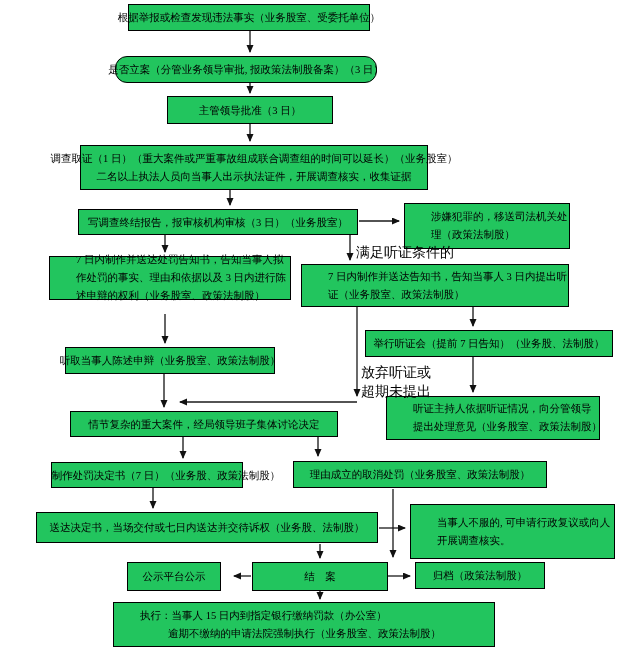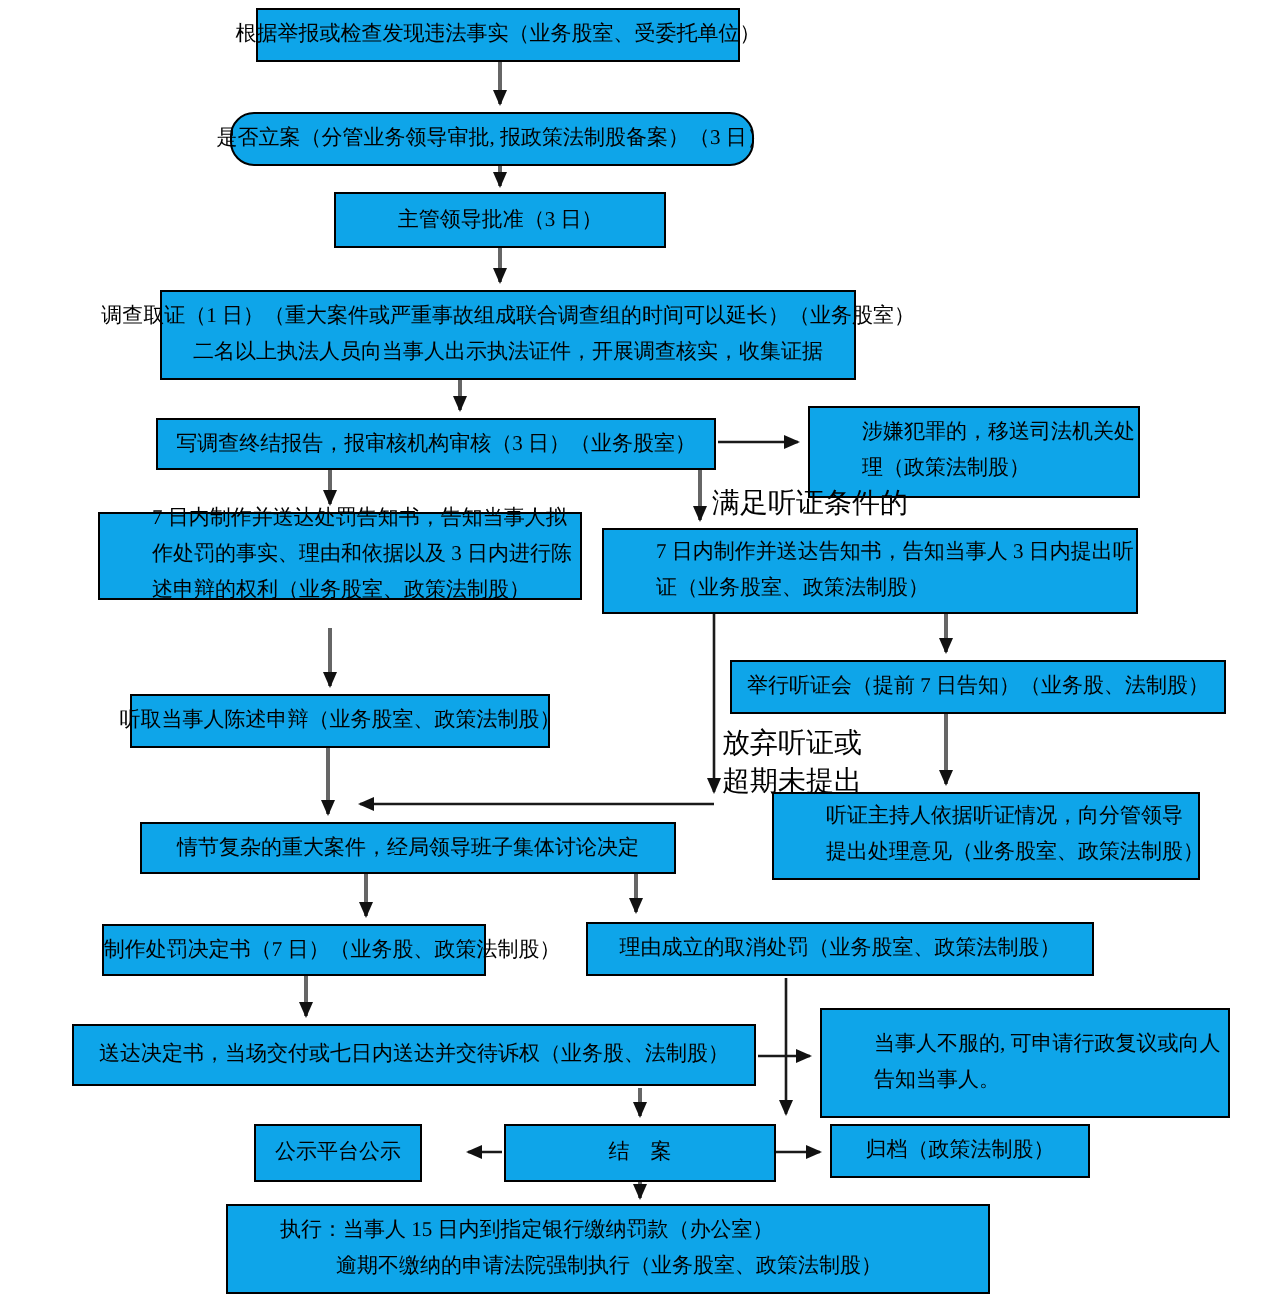--- a/index.html
+++ b/index.html
@@ -4,21 +4,21 @@
 <style>
   html,body{margin:0;padding:0;}
   body{
     width:636px;height:651px;position:relative;overflow:hidden;
     background:#ffffff;color:#000;
     font-family:"Liberation Serif","DejaVu Serif",serif;
   }
   #canvas{position:absolute;left:0;top:0;width:636px;height:651px;}
   svg.wires{position:absolute;left:0;top:0;z-index:1;}
   .box{
-    position:absolute;z-index:2;border:1px solid #000;background:#0ea5e9;
+    position:absolute;z-index:2;border:1px solid #000;background:#22c55e;
     box-sizing:border-box;font-size:10.5px;line-height:17px;
     display:flex;flex-direction:column;justify-content:center;
   }
   .ctr{align-items:center;text-align:center;}
   .lft{align-items:flex-start;text-align:left;padding-left:26px;padding-right:4px;}
   .ln{white-space:nowrap;}
   .wide .ln{line-height:18px;}
   .lbl{
     position:absolute;z-index:3;font-size:14px;line-height:13px;
     white-space:nowrap;background:transparent;
@@ -122,24 +122,24 @@
   <div class="box ctr" style="left:293px;top:461px;width:254px;height:27px;">
     <div class="ln">理由成立的取消处罚（业务股室、政策法制股）</div>
   </div>
 
   <div class="box ctr" style="left:36px;top:512px;width:342px;height:31px;">
     <div class="ln">送达决定书，当场交付或七日内送达并交待诉权（业务股、法制股）</div>
   </div>
 
   <div class="box lft wide" style="left:410px;top:504px;width:205px;height:55px;">
     <div class="ln">当事人不服的, 可申请行政复议或向人</div>
-    <div class="ln">告知当事人。</div>
+    <div class="ln">开展调查核实。</div>
   </div>
 
-  <div class="box ctr" style="left:127px;top:562px;width:84px;height:29px;text-align:right;">
+  <div class="box ctr" style="left:127px;top:562px;width:94px;height:29px;text-align:right;">
     <div class="ln">公示平台公示</div>
   </div>
 
   <div class="box ctr" style="left:252px;top:562px;width:136px;height:29px;">
     <div class="ln">结　案</div>
   </div>
 
   <div class="box ctr" style="left:415px;top:562px;width:130px;height:27px;">
     <div class="ln">归档（政策法制股）</div>
   </div>

